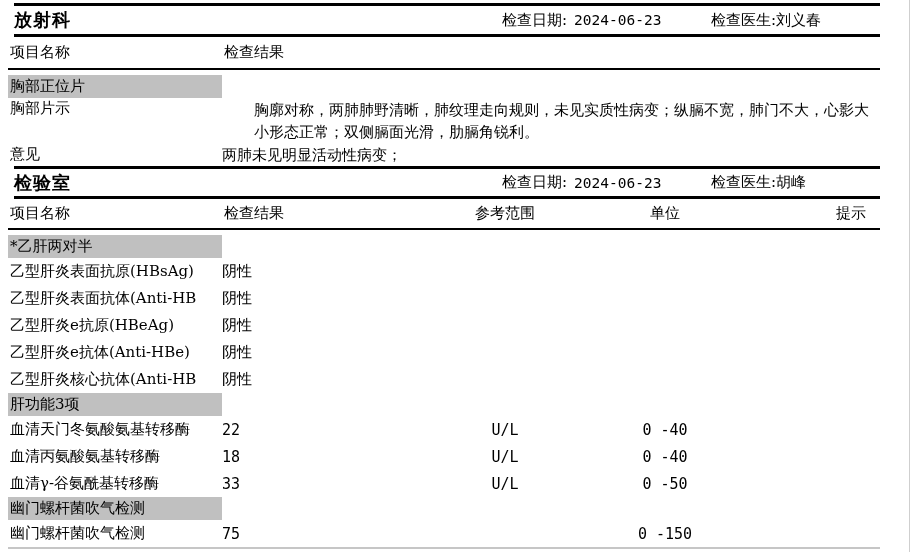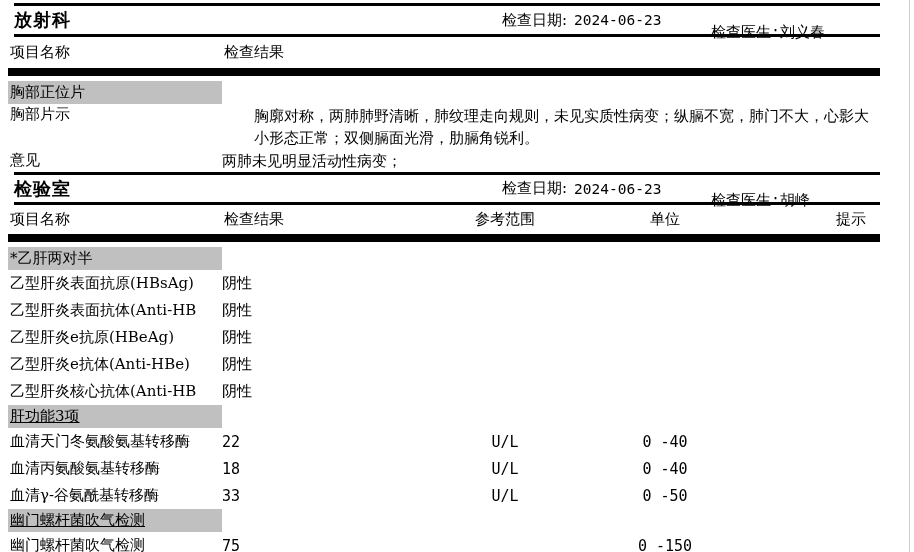--- a/index.html
+++ b/index.html
@@ -12,37 +12,37 @@
   .mono{font-family:"DejaVu Sans Mono","Liberation Mono",monospace;}
 
   
   .section-header{
     position:relative;border-top:3px solid #000;border-bottom:3px solid #000;
     height:28px;display:flex;align-items:center;margin-left:6px;
   }
   .section-header.h2{height:27px;}
   .section-title{font-weight:700;font-size:18px;letter-spacing:1px;}
   .hdr-date{position:absolute;left:488px;top:0;height:100%;display:flex;align-items:center;}
-  .hdr-doctor{position:absolute;left:697px;top:12px;height:100%;display:flex;align-items:center;font-family:Liberation Mono, monospace;}
+  .hdr-doctor{position:absolute;left:697px;top:0;height:100%;display:flex;align-items:center;}
   .hdr-date .val{margin-left:7px;font-size:14.5px;}
 
   
-  .col-row{display:grid;align-items:center;border-bottom:8px solid #000000;}
+  .col-row{display:grid;align-items:center;border-bottom:2px solid #000000;}
   .col-row.rad{grid-template-columns:214px 1fr;height:31px;}
   .col-row.lab{grid-template-columns:214px 208px 150px 170px 1fr;height:29px;}
   .col-row .c{padding-left:2px;}
   .col-c{text-align:center;padding-left:0;}
   .col-r{text-align:right;padding-right:14px;padding-left:0;}
 
   
   .banner{
     width:214px;height:23px;line-height:23px;background:#c0c0c0;
     padding-left:2px;box-sizing:border-box;margin-top:5px;
   }
-  .banner.tight{margin-top:0;text-decoration:underline;}
+  .banner.tight{margin-top:0;}
 
   
   .lrow{display:grid;grid-template-columns:214px 208px 150px 170px 1fr;height:27px;align-items:center;}
   .rrow{display:grid;grid-template-columns:214px 1fr;align-items:start;}
   .rrow.single{height:23px;align-items:center;}
   .rrow.para{padding-top:1px;min-height:44px;gap:32px;}
   .rrow .name,.lrow .name{padding-left:2px;}
   .result-text{line-height:22px;}
   .cell-c{text-align:center;}
   .cell-r{text-align:right;padding-right:14px;}

